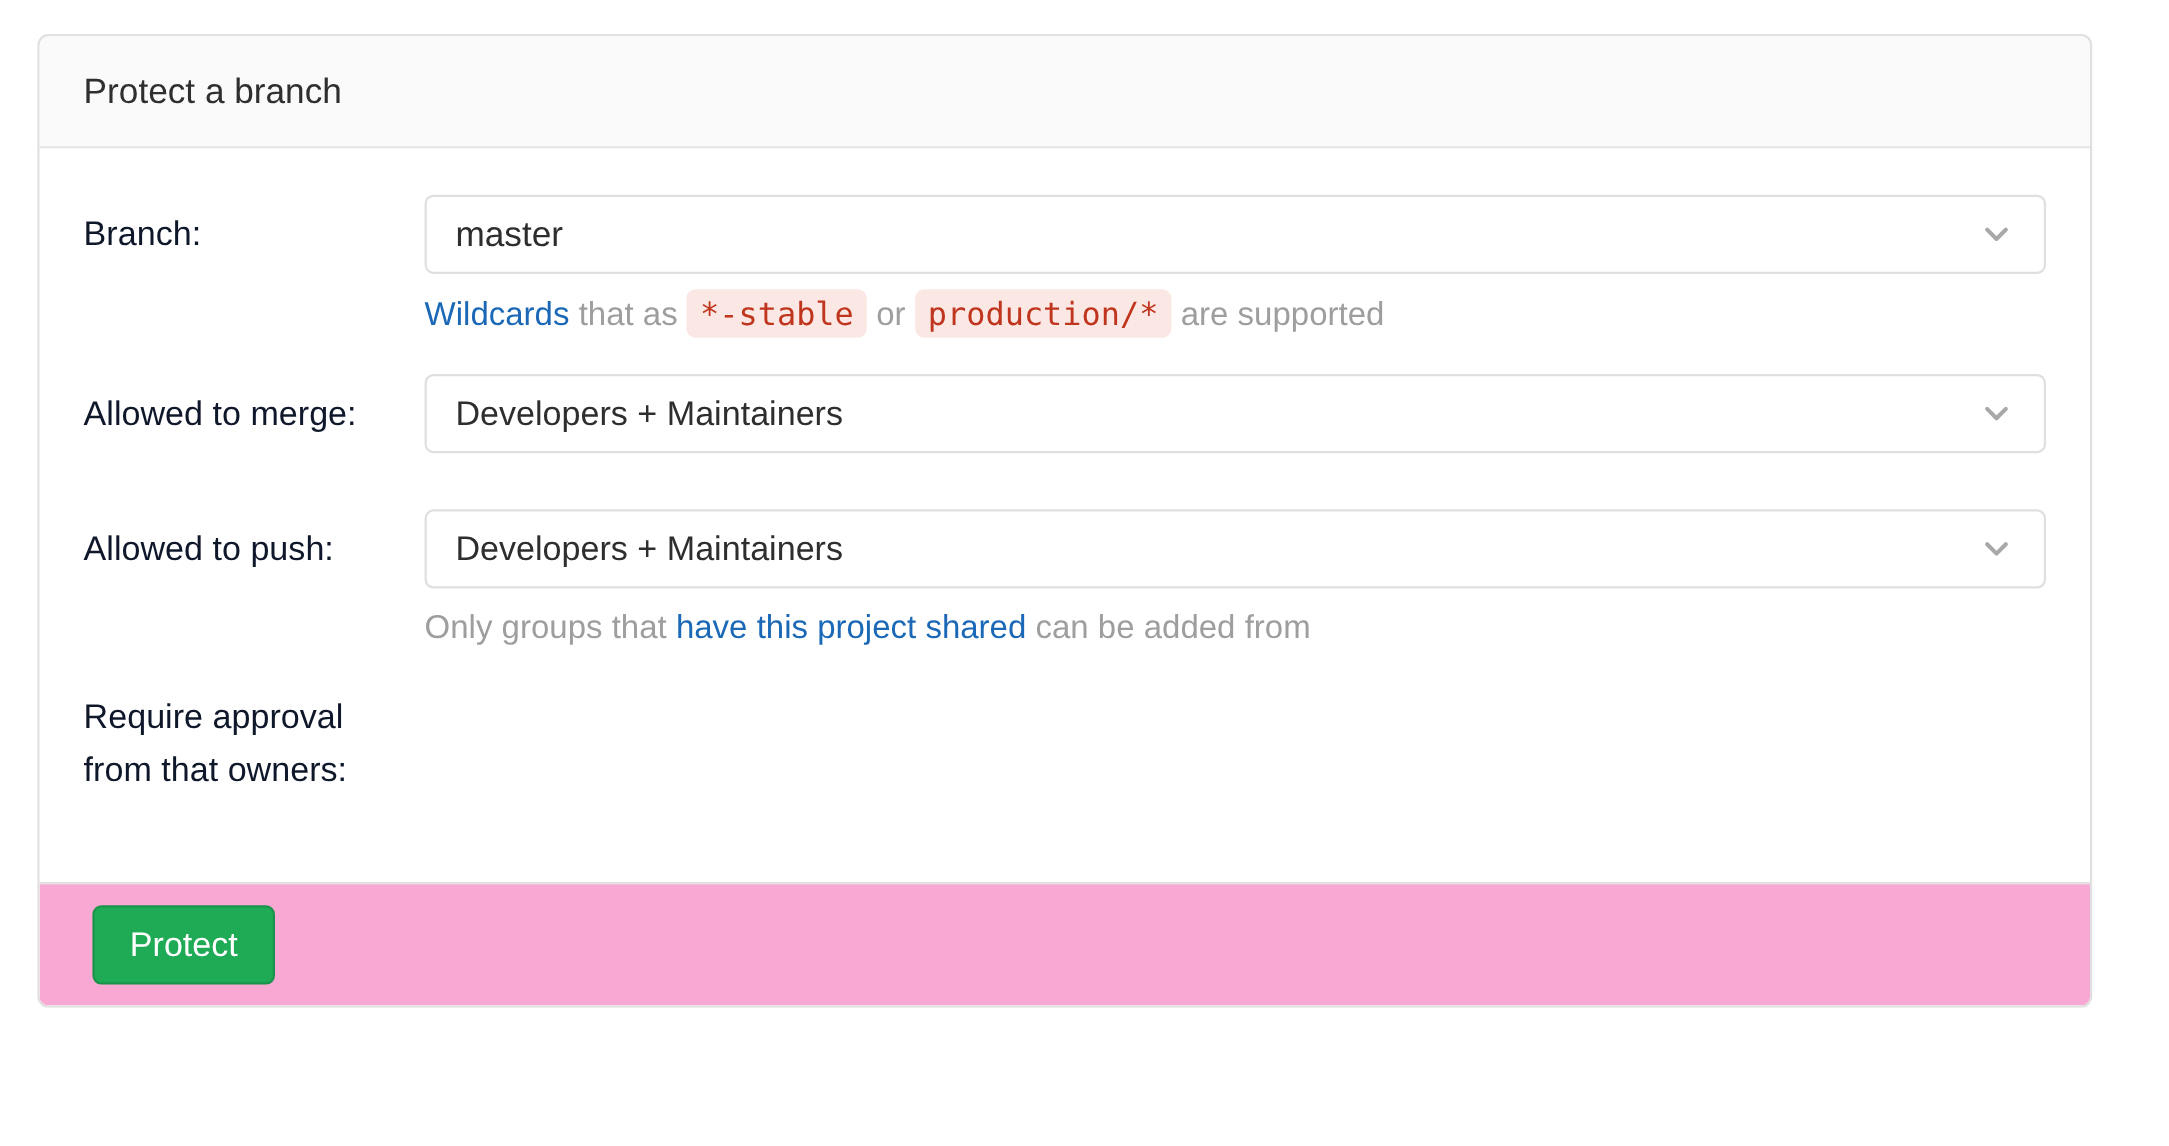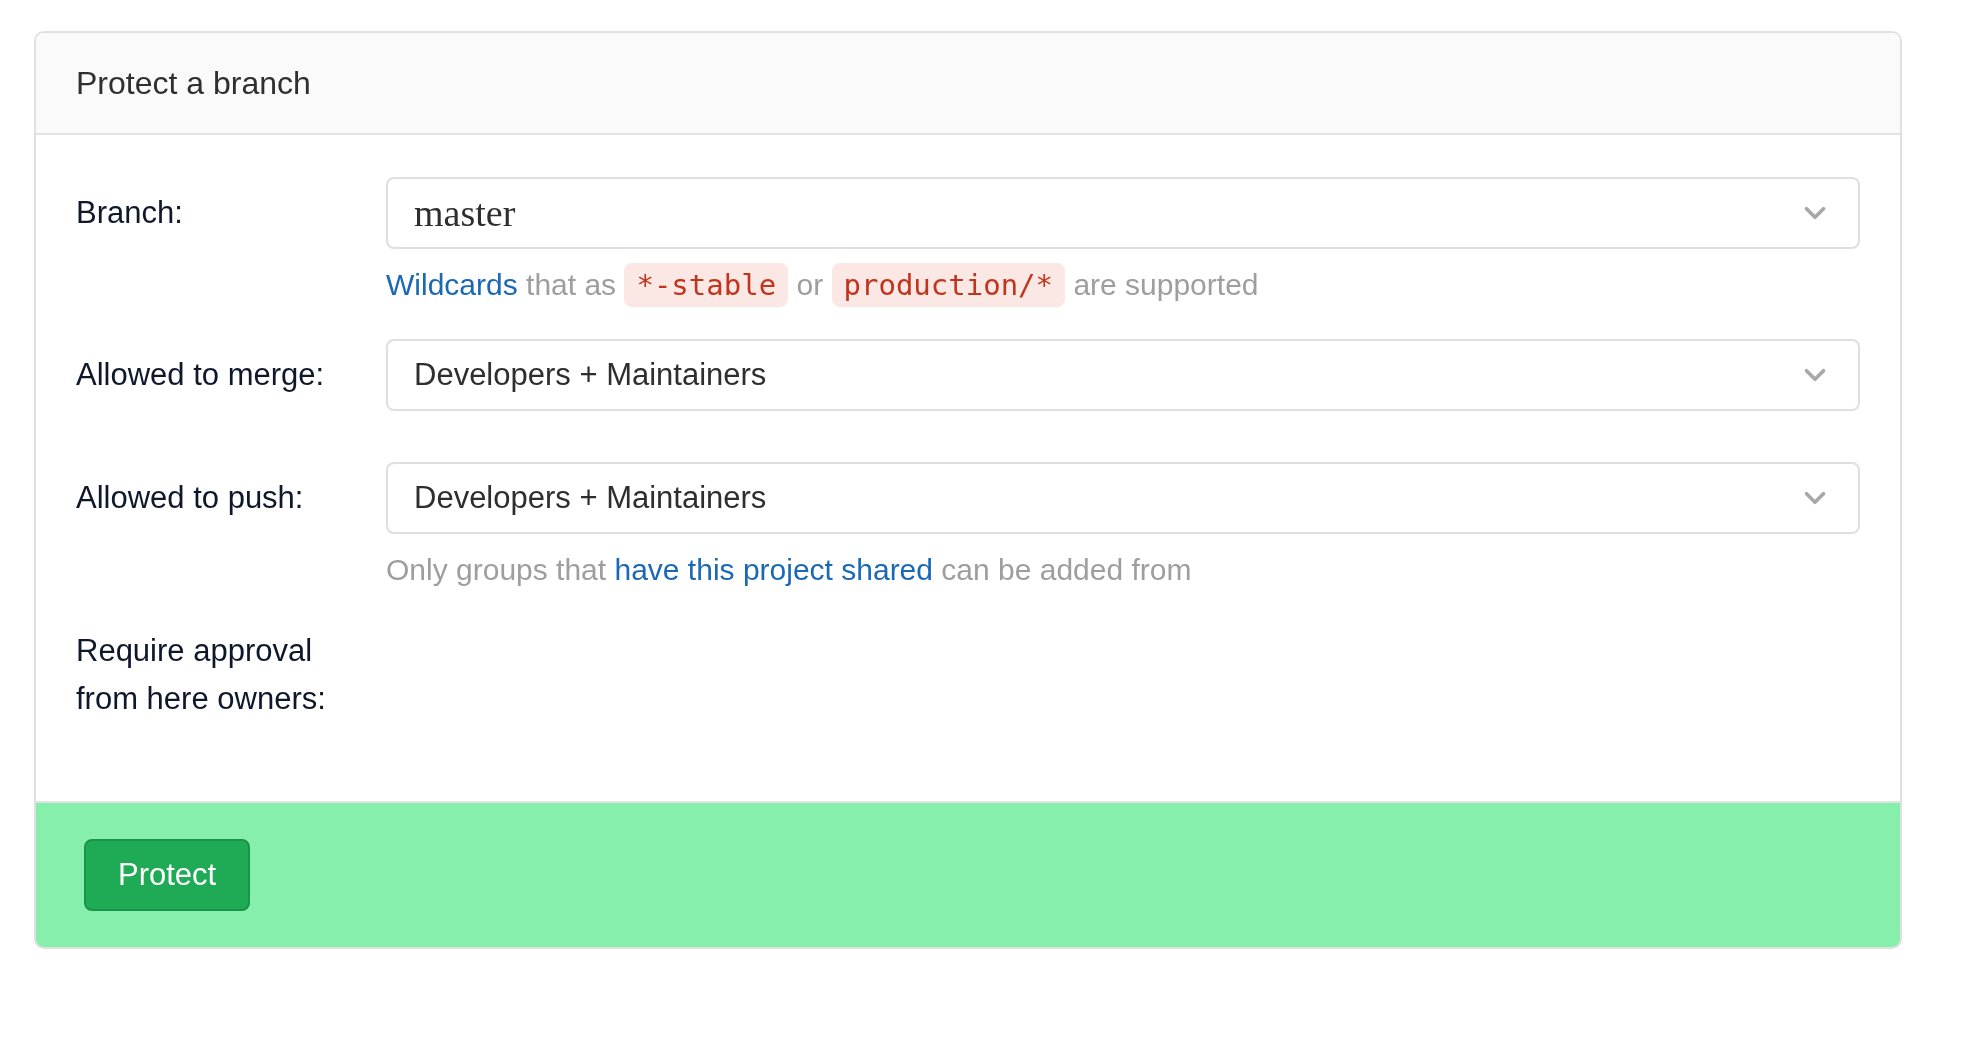--- a/index.html
+++ b/index.html
@@ -23,37 +23,37 @@
   .row-label { width: 250px; flex: 0 0 250px; 
     font-size: 31px; line-height: 48px; padding-top: 12px; color: #0f172a; }
   .row-control { margin-left: 60px; flex: 1 1 auto; max-width: 1480px; }
 
   .select { position: relative; height: 72px; width: 100%;
     border: 2px solid #dfdfdf; border-radius: 8px; background: #fff;
     display: flex; align-items: center; padding: 0 70px 0 26px;
     font-size: 31px; cursor: pointer; }
   .select .chev { position: absolute; right: 26px; top: 50%;
     transform: translateY(-50%); width: 34px; height: 34px; }
-  .mono { font-family: Liberation Serif, serif; font-size: 38px; }
+  .mono { font-family: Liberation Sans, sans-serif; font-size: 32px; }
 
   .help { margin-top: 14px; font-size: 30px; line-height: 44px; color: #9e9e9e; }
   .help .lnk { color: #1b69b6; cursor: pointer; }
   .code { font-family: "DejaVu Sans Mono", "Liberation Mono", monospace;
     font-size: 29px; color: #c0351d; background: #fbe8e5;
     padding: 5px 12px; border-radius: 8px; }
 
   .toggle { width: 104px; height: 52px; border-radius: 26px;
     background: #4285f4; position: relative; cursor: pointer; }
   .toggle .knob { position: absolute; top: 4px; right: 4px; width: 44px; height: 44px;
     border-radius: 50%; background: #ffffff; display: flex;
     align-items: center; justify-content: center; }
   .toggle-help { margin-top: 10px; font-size: 30px; line-height: 44px; color: #9e9e9e; }
 
-  .card-footer { background: #86efac; border-top: 2px solid #e3e3e3;
-    padding: 36px 40px; }
+  .card-footer { background: #f9a8d4; border-top: 2px solid #e3e3e3;
+    padding: 19px 40px; }
   .btn-protect { display: inline-flex; align-items: center; justify-content: center;
     height: 72px; padding: 0 32px; margin-left: 8px;
     background: #1faa55; border: 2px solid #19944a; border-radius: 8px;
     color: #ffffff; font-size: 31px; font-family: "Liberation Sans", sans-serif;
     cursor: pointer; }
 </style>
 </head>
 <body>
 
 <div class="card">
@@ -107,21 +107,21 @@
         </div>
         <div class="help">
           <span>Only groups that</span>
           <span class="lnk">have this project shared</span>
           <span>can be added from</span>
         </div>
       </div>
     </div>
 
     <div class="form-row row-4">
-      <div class="row-label" style="padding-top:2px">Require approval from here owners:</div>
+      <div class="row-label" style="padding-top:2px">Require approval from that owners:</div>
     </div>
 
   </div>
 
   <div class="card-footer">
     <button class="btn-protect">Protect</button>
   </div>
 
 </div>
 

